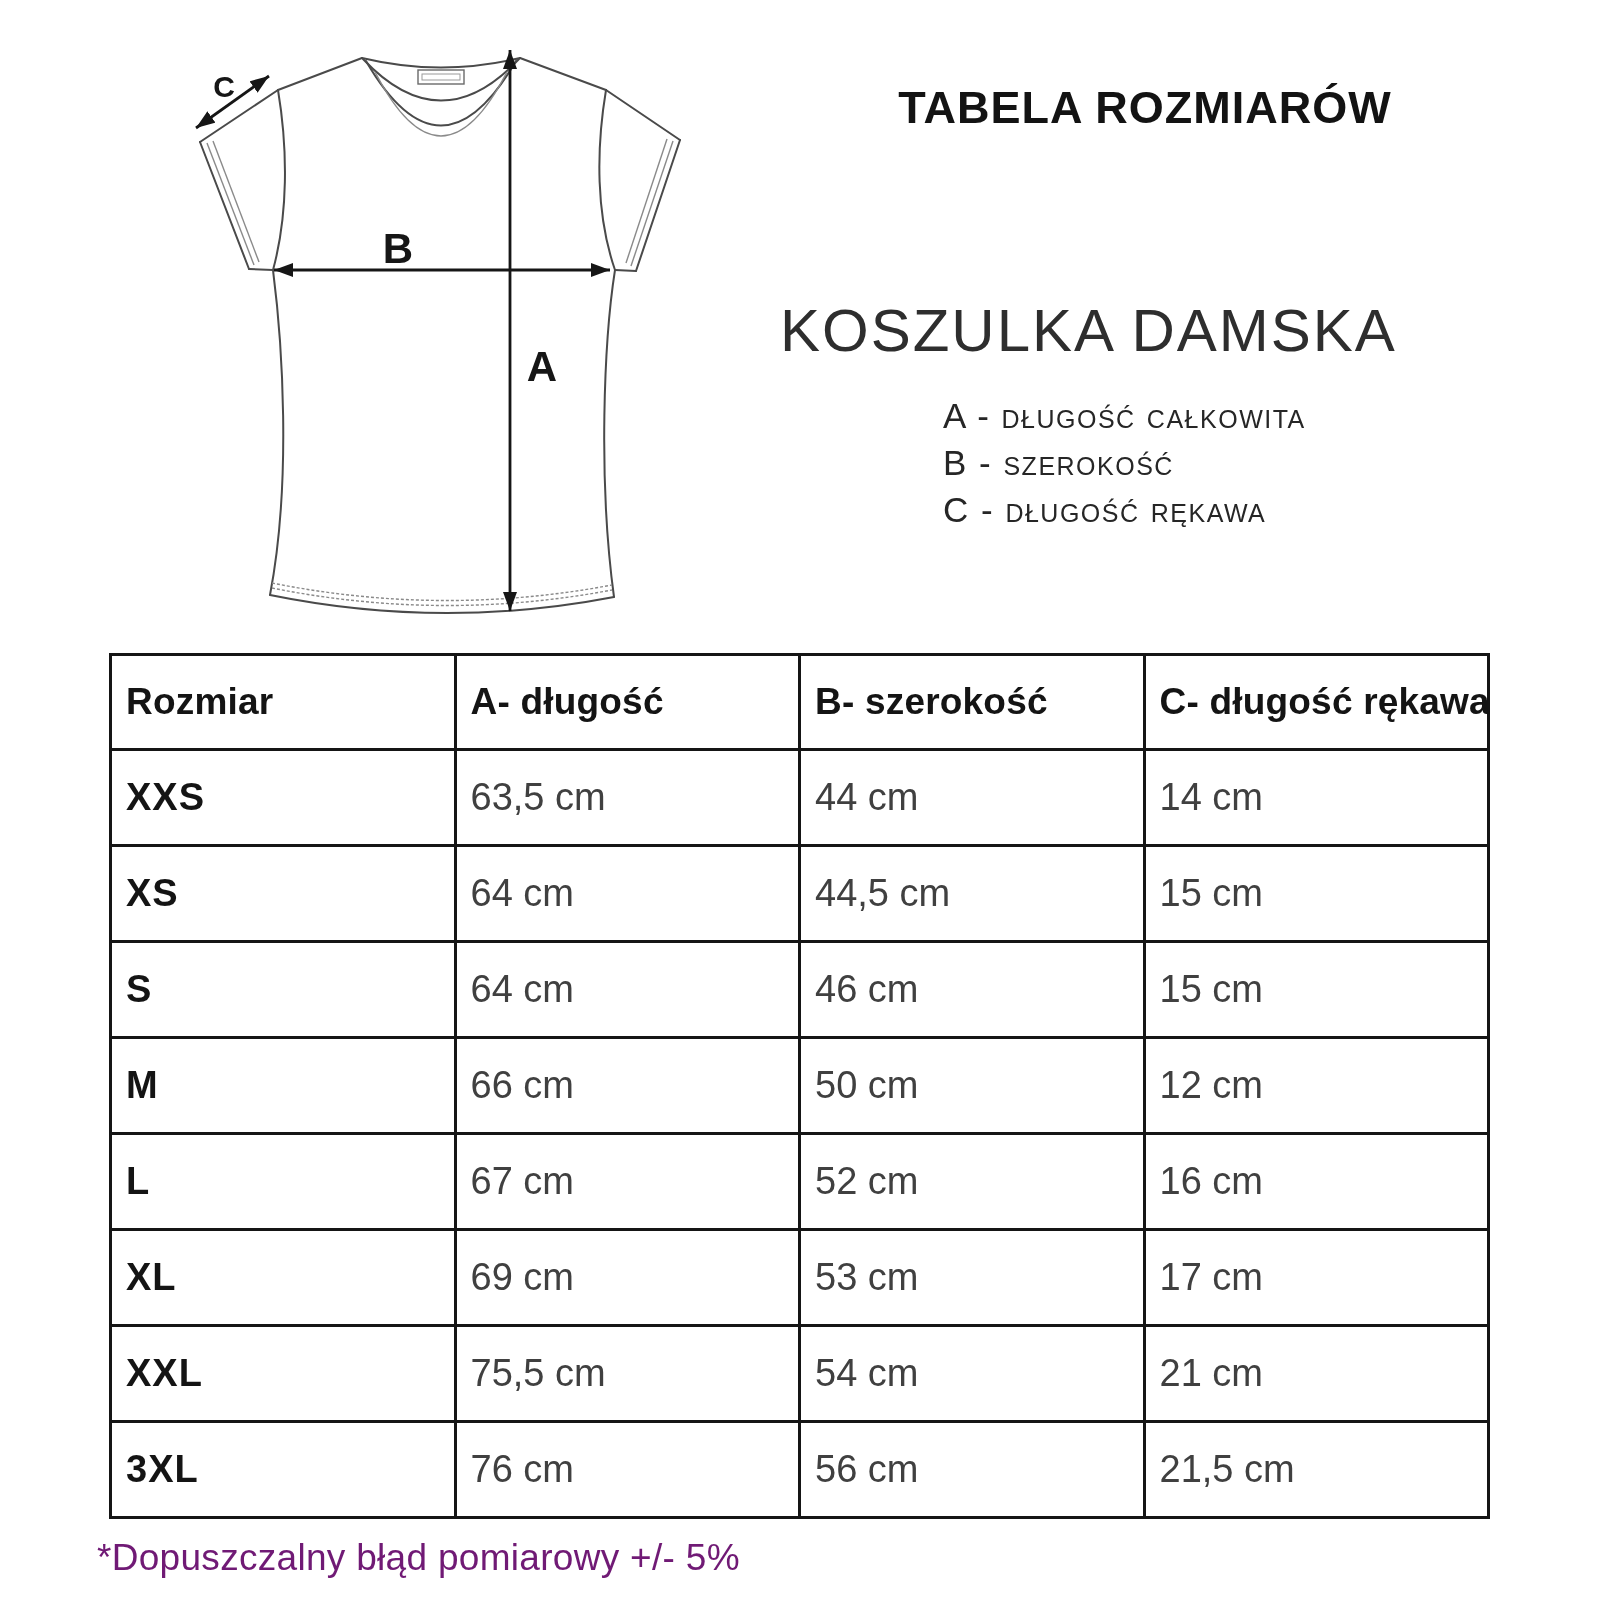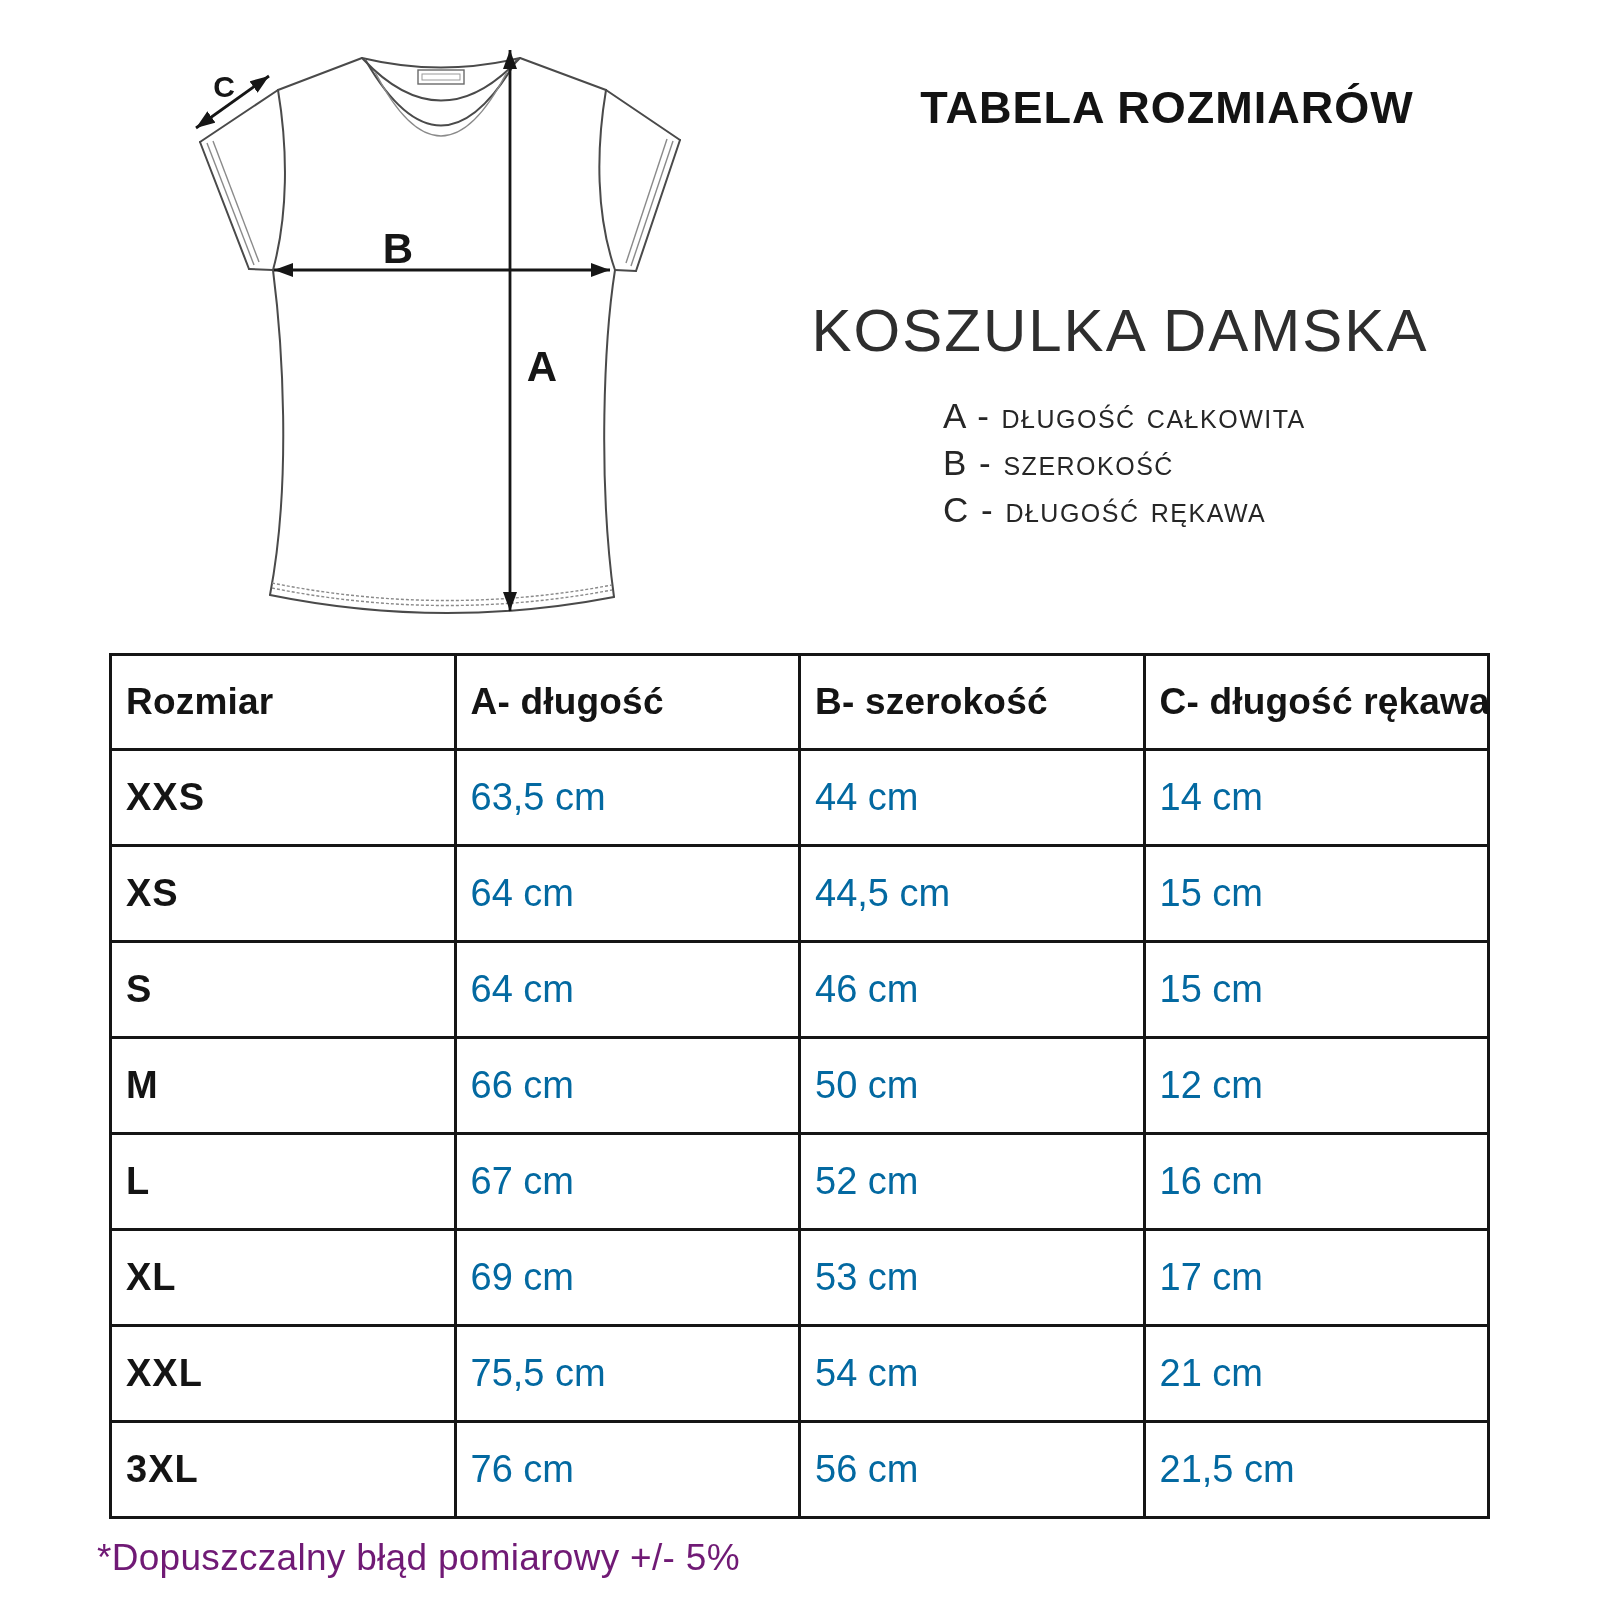--- a/index.html
+++ b/index.html
@@ -21,31 +21,30 @@
   }
   .dim-letter {
     font-family: "Liberation Sans", sans-serif;
     font-weight: 700;
     fill: #161616;
   }
 
   
   .title {
     position: absolute;
-    left: 834px; top: 82px; width: 666px;
+    left: 812px; top: 82px; width: 666px;
     text-align: center;
     font-size: 45px; font-weight: 700;
     letter-spacing: 1px;
     color: #131313;
     white-space: nowrap;
   }
   .subtitle {
     position: absolute;
     left: 780px; top: 296px; width: 680px;
-    text-align: center;
     font-size: 60px; font-weight: 400;
     letter-spacing: 2px;
     color: #2e2e2e;
     white-space: nowrap;
   }
   .legend {
     position: absolute;
     left: 895px; top: 392px;
     font-size: 35px;
     line-height: 47px;
@@ -75,21 +74,21 @@
   .size-table tbody tr { height: 96px; margin-left: 24px; }
   .size-table th {
     font-size: 37px;
     font-weight: 700;
     color: #141414;
     letter-spacing: 0.2px;
   }
   .size-table td {
     font-size: 38px;
     font-weight: 400;
-    color: #0369a1;
+    color: #404040;
   }
   .size-table td.size-cell {
     font-weight: 700;
     color: #141414;
     letter-spacing: 1px;
   }
 
   .footnote {
     position: absolute;
     left: 97px; top: 1537px;

